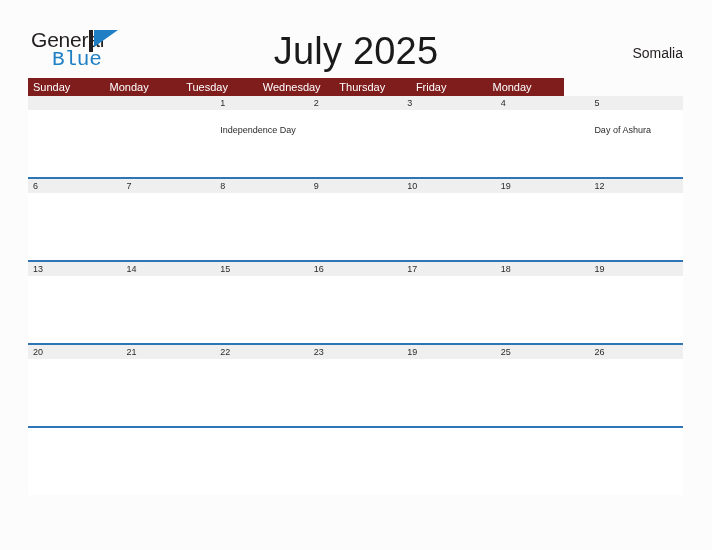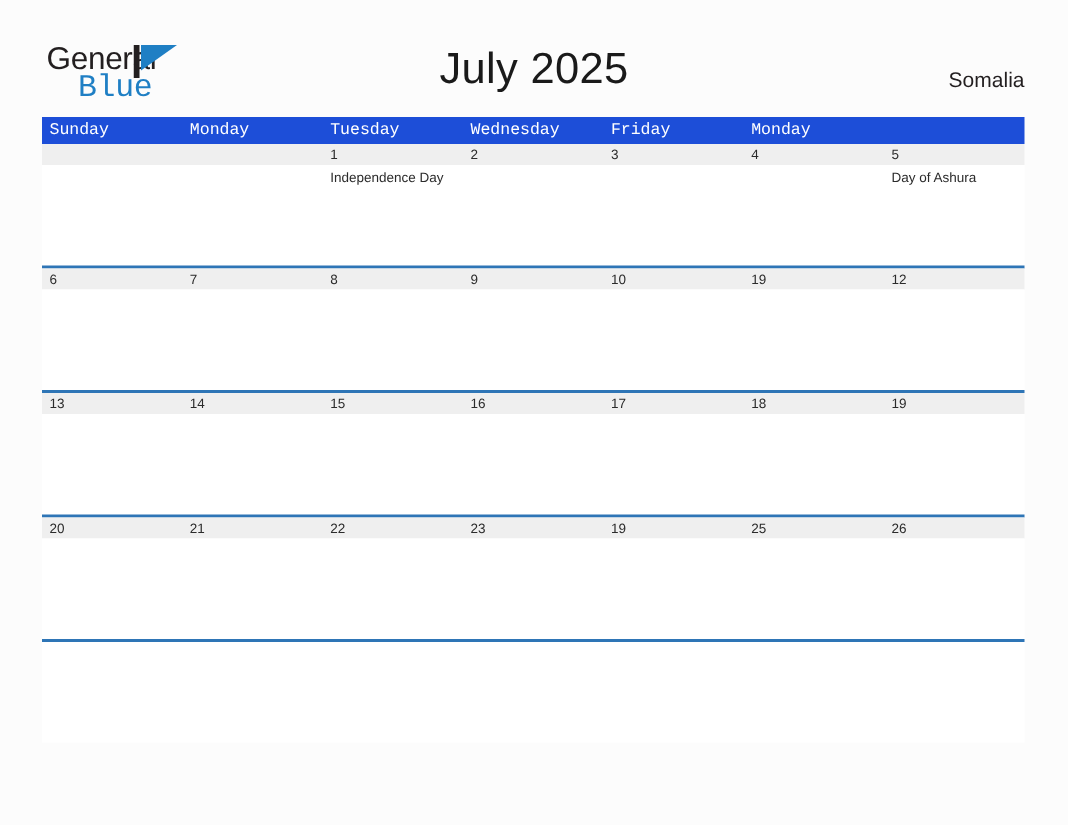--- a/index.html
+++ b/index.html
@@ -59,21 +59,21 @@
     width: 32px;
     height: 22px;
   }
 
   .month-title {
     position: absolute;
     left: 0;
     top: 30px;
     width: 712px;
     text-align: center;
-    font-size: 29px;
+    font-size: 38px;
     color: #1a1a1a;
     font-weight: normal;
     letter-spacing: 0.2px;
   }
 
   .country {
     position: absolute;
     right: 29px;
     top: 45px;
     font-size: 14px;
@@ -84,24 +84,23 @@
   
   .calendar {
     position: absolute;
     left: 28px;
     top: 78px;
     width: 655px;
   }
 
   .dow-row {
     display: flex;
-    width: 655px;
+    width: 536px;
     height: 18px;
-    background: #1d4ed8;
-    font-family: Liberation Mono, monospace;
+    background: #7f1d1d;
   }
   .dow-cell {
     width: 93.571px;
     height: 18px;
     line-height: 18px;
     color: #ffffff;
     font-size: 11px;
     padding-left: 5px;
     box-sizing: border-box;
     white-space: nowrap;
@@ -135,21 +134,21 @@
   }
   .event-band {
     display: flex;
     width: 655px;
     height: 67px;
     background: #ffffff;
   }
   .event-cell {
     width: 93.571px;
     height: 67px;
-    padding: 3px 4px 0 5px;
+    padding: 15px 4px 0 5px;
     box-sizing: border-box;
     font-size: 9px;
     color: #2b2b2b;
     line-height: 11px;
     overflow: hidden;
   }
   .event-cell .evt {
     display: block;
     white-space: nowrap;
   }
@@ -175,20 +174,21 @@
   <div class="country">Somalia</div>
 </div>
 
 <div class="calendar">
 
   <div class="dow-row">
     <div class="dow-cell">Sunday</div>
     <div class="dow-cell">Monday</div>
     <div class="dow-cell">Tuesday</div>
     <div class="dow-cell">Wednesday</div>
+    <div class="dow-cell">Thursday</div>
     <div class="dow-cell">Friday</div>
     <div class="dow-cell">Monday</div>
   </div>
 
   <div class="week first">
 
     <div class="date-band">
       <div class="date-cell"></div>
       <div class="date-cell"></div>
       <div class="date-cell">1</div>

